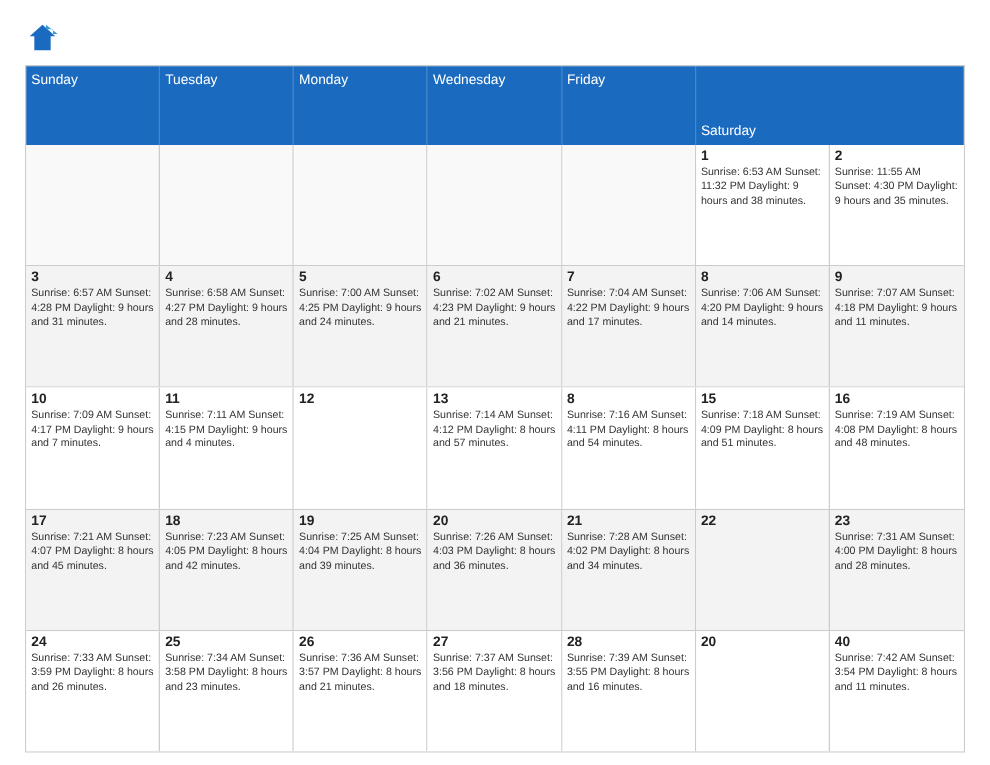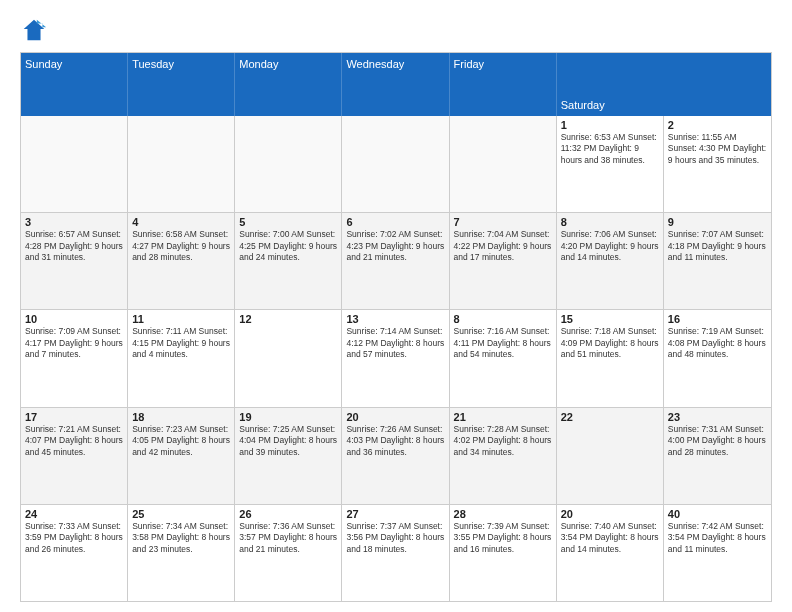--- a/index.html
+++ b/index.html
@@ -313,23 +313,20 @@
 Daylight: 8 hours and 18 minutes.</div>
           </div>
           <div class="cal-cell">
             <span class="day-num">28</span>
             <div class="cell-info">Sunrise: 7:39 AM
 Sunset: 3:55 PM
 Daylight: 8 hours and 16 minutes.</div>
           </div>
           <div class="cal-cell">
             <span class="day-num">20</span>
-            <div class="cell-info">Sunrise: 7:40 AM
-Sunset: 3:54 PM
-Daylight: 8 hours and 14 minutes.</div>
           </div>
           <div class="cal-cell">
             <span class="day-num">40</span>
             <div class="cell-info">Sunrise: 7:42 AM
 Sunset: 3:54 PM
 Daylight: 8 hours and 11 minutes.</div>
           </div>
         </div>
       </div>
   </div>

